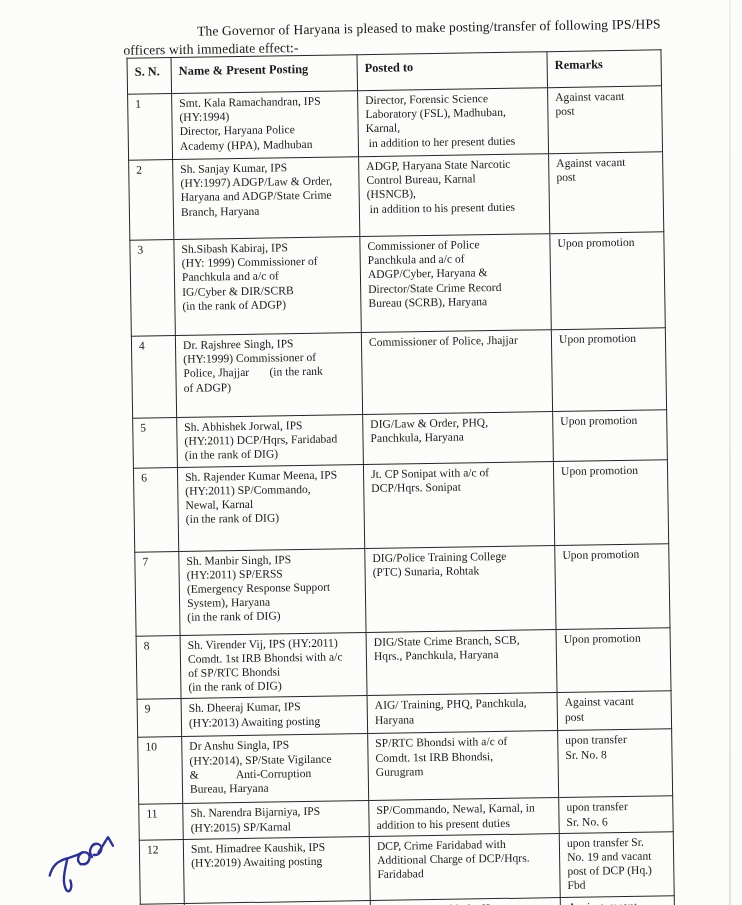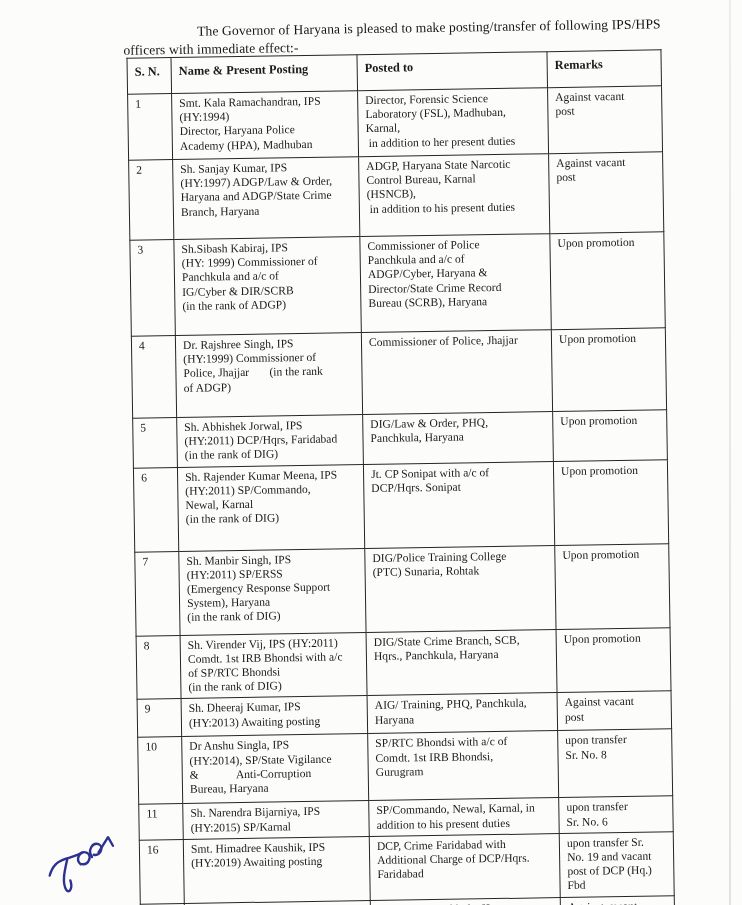--- a/index.html
+++ b/index.html
@@ -212,21 +212,21 @@
       <tr style="height:31px;">
         <td class="sn">11</td>
         <td>Sh. Narendra Bijarniya, IPS
 (HY:2015) SP/Karnal</td>
         <td>SP/Commando, Newal, Karnal, in
 addition to his present duties</td>
         <td>upon transfer
 Sr. No. 6</td>
       </tr>
       <tr style="height:57px;">
-        <td class="sn">16</td>
+        <td class="sn">12</td>
         <td>Smt. Himadree Kaushik, IPS
 (HY:2019) Awaiting posting</td>
         <td>DCP, Crime Faridabad with
 Additional Charge of DCP/Hqrs.
 Faridabad</td>
         <td>upon transfer Sr.
 No. 19 and vacant
 post of DCP (Hq.)
 Fbd</td>
       </tr>

